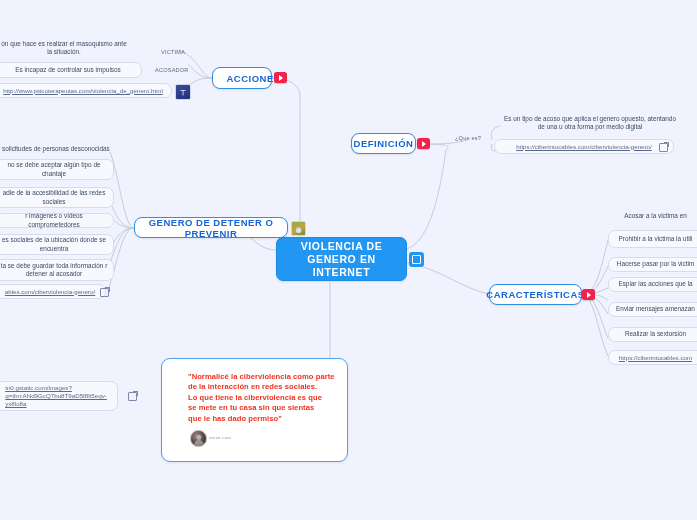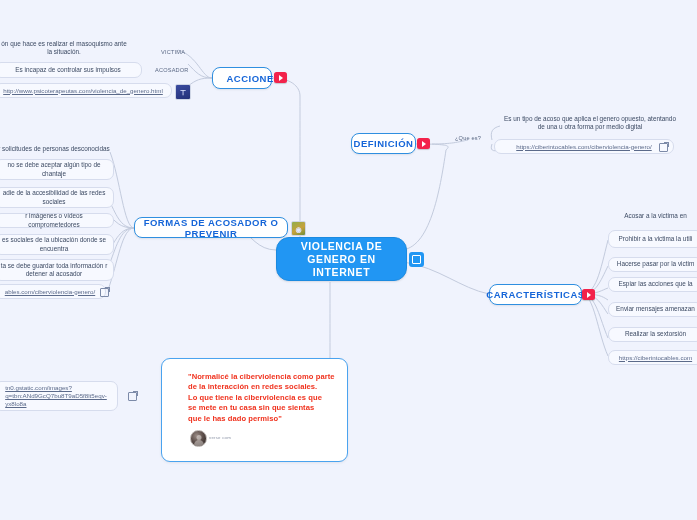--- a/index.html
+++ b/index.html
@@ -12,21 +12,21 @@
   }
   #canvas{position:absolute;inset:0;width:697px;height:520px;}
   svg.links{position:absolute;left:0;top:0;width:697px;height:520px;pointer-events:none;}
 
   
   .node{position:absolute;box-sizing:border-box;}
 
   .central{
     background:#2196f3;
     border:1px solid #1b8ae0;
-    border-radius:13px;
+    border-radius:7px;
     color:#ffffff;
     font-weight:bold;
     font-size:10.5px;
     letter-spacing:.6px;
     line-height:13px;
     text-align:center;
     display:flex;align-items:center;justify-content:center;
     box-shadow:0 1px 2px rgba(0,0,0,.10);
   }
 
@@ -243,21 +243,21 @@
   </div>
   <div class="conn-label" style="left:455px;top:135px;">¿Que es?</div>
 
   <div class="leaf plain" style="left:500px;top:113px;width:180px;height:20px;">Es un tipo de acoso que aplica el genero opuesto, atentando de una u otra forma por medio digital</div>
   <div class="leaf" style="left:494px;top:139px;width:180px;height:15px;">
     <span class="linktext">https://ciberintocables.com/ciberviolencia-genero/</span>
   </div>
   <div class="ext-icon" style="left:659px;top:143px;"></div>
 
   <div class="node branch" style="left:134px;top:217px;width:154px;height:21px;">
-    <span>FORMAS DE ACOSADOR O PREVENIR</span>
+    <span>GENERO DE DETENER O PREVENIR</span>
   </div>
   <div class="thumb t-green" style="left:291px;top:221px;width:13px;height:13px;">
     <span class="glyph">◉</span>
   </div>
 
   <div class="leaf plain" style="left:-6px;top:143px;width:120px;height:13px;">r solicitudes de personas desconocidas</div>
   <div class="leaf" style="left:-6px;top:159px;width:120px;height:21px;">no se debe aceptar algún tipo de chantaje</div>
   <div class="leaf" style="left:-6px;top:187px;width:120px;height:21px;">adie de la accesibilidad de las redes sociales</div>
   <div class="leaf" style="left:-6px;top:213px;width:120px;height:15px;">r imágenes o vídeos comprometedores</div>
   <div class="leaf" style="left:-6px;top:234px;width:120px;height:21px;">es sociales de la ubicación donde se encuentra</div>

